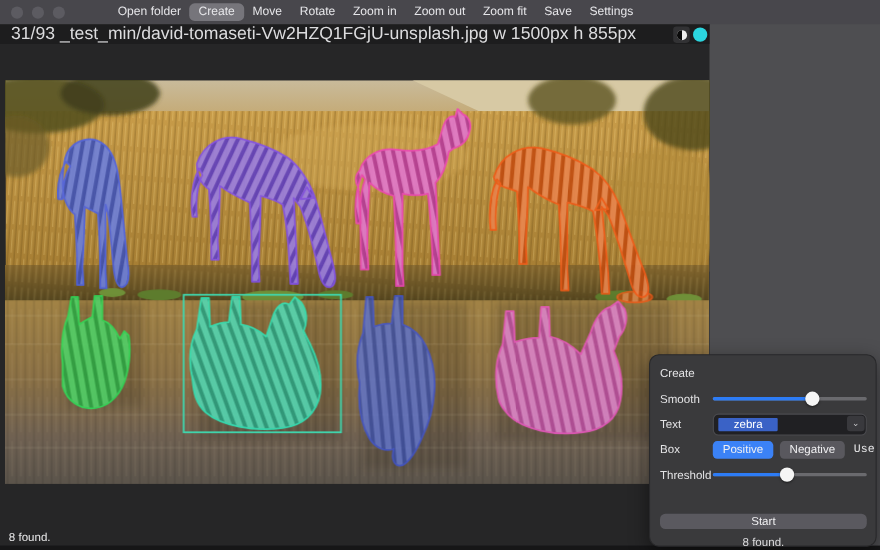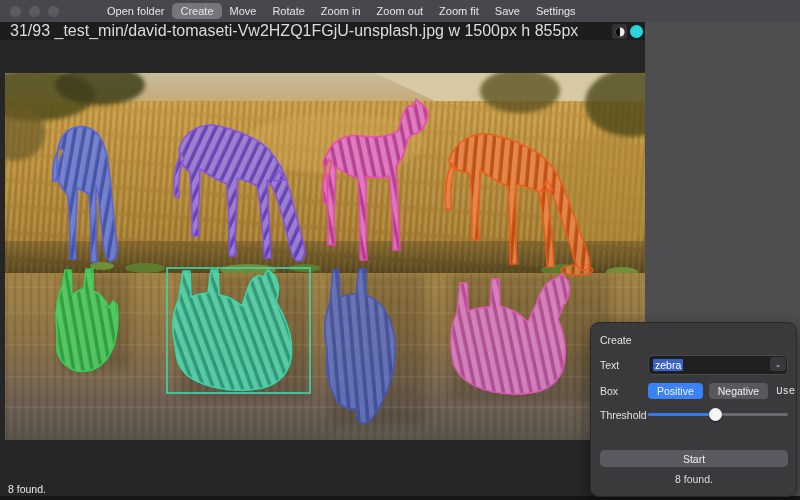--- a/index.html
+++ b/index.html
@@ -48,21 +48,21 @@
          justify-content:center;position:relative;color:#f0f0f2;}
   .popup .updown{position:absolute;right:5px;top:0;height:16px;display:flex;flex-direction:column;
                  justify-content:center;line-height:5px;font-size:6.5px;color:#cfcfd2;}
   .slider{flex:1;position:relative;height:13px;}
   .slider .track{position:absolute;left:0;right:0;top:5px;height:3px;border-radius:2px;background:#6a6a6e;}
   .slider .fill{position:absolute;left:0;top:5px;height:3px;border-radius:2px;background:#2d7cf6;}
   .slider .thumb{position:absolute;top:-0.5px;width:13px;height:13px;border-radius:50%;background:#f5f5f5;
                  transform:translateX(-6px);box-shadow:0 1px 2px rgba(0,0,0,.5);}
   .combo{flex:1;height:18px;background:#202023;border:1px solid #4a4a4e;border-radius:5px;
          display:flex;align-items:center;position:relative;}
-  .combo .val{margin-left:4px;background:#3a62c6;color:#fff;padding:0 2px;border-radius:1px;}
+  .combo .val{margin-left:4px;background:#3a62c6;color:#fff;padding:0 14px;border-radius:1px;}
   .combo .dd{position:absolute;right:1px;top:1px;width:16px;height:14px;background:#39393d;
              border-radius:3px;display:flex;align-items:center;justify-content:center;
              font-size:8px;color:#c6c6ca;}
   .seg{height:16px;border-radius:4px;display:flex;align-items:center;justify-content:center;
        color:#f0f0f2;padding:0 9px;}
   .seg.pos{background:#3b82f6;}
   .seg.neg{background:#59585e;margin-left:6px;}
   .uselbl{margin-left:8px;font-family:Liberation Mono, monospace;}
   .start-btn{height:17px;background:#5a595f;border:none;border-radius:5px;color:#f0f0f2;
              font-size:10.5px;font-family:inherit;width:100%;margin-top:20px;}
@@ -235,20 +235,30 @@
   </svg>
 
   <div class="statusbar">8 found.</div>
   <div class="bottom-strip"></div>
 
   <div class="fpanel">
     <div class="frow">
       <span class="flabel">Create</span>
     </div>
     <div class="frow">
+      <span class="flabel">Smooth</span>
+      <div class="fctrl">
+        <div class="slider">
+          <div class="track"></div>
+          <div class="fill" style="width: 64%;"></div>
+          <div class="thumb" style="left: 64%;"></div>
+        </div>
+      </div>
+    </div>
+    <div class="frow">
       <span class="flabel">Text</span>
       <div class="fctrl">
         <div class="combo">
           <span class="val">zebra</span>
           <span class="dd">⌄</span>
         </div>
       </div>
     </div>
     <div class="frow">
       <span class="flabel">Box</span>

